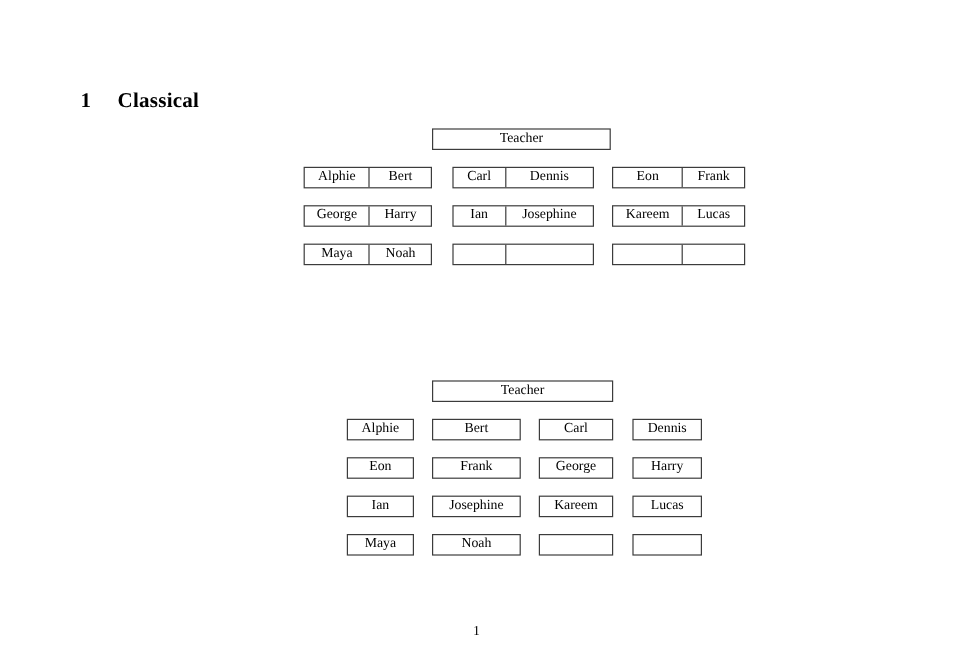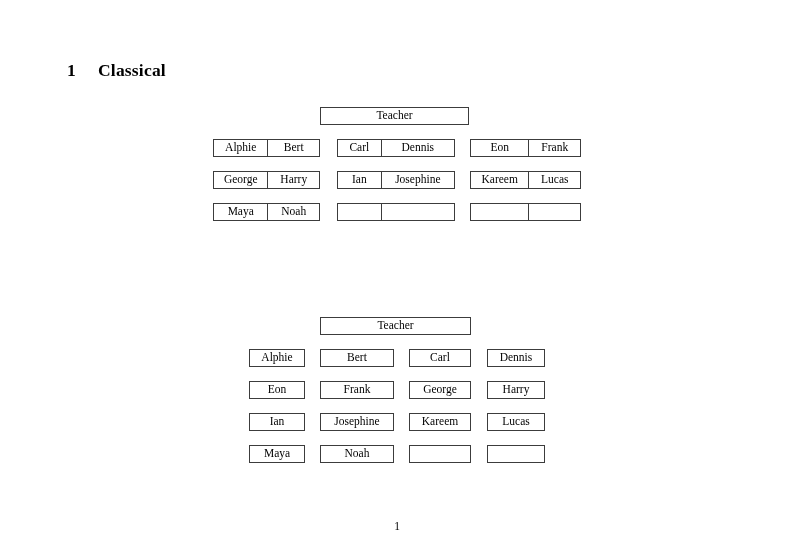--- a/index.html
+++ b/index.html
@@ -25,32 +25,33 @@
     position: absolute;
     font-weight: bold;
     font-size: 17.5px;
     letter-spacing: 0.2px;
     white-space: nowrap;
   }
   .section-heading .sec-num {
     display: inline-block;
     width: 31px;
   }
-  #heading-classical { left: 67px; top: 60px; }
+  #heading-classical { left: 67px; top: 73px; }
   #heading-distributed { left: 67px; top: 275px; }
 
   
   .box {
     position: absolute;
     box-sizing: border-box;
     border: 1px solid #3c3c3c;
     background: #ffffff;
     height: 18px;
     display: flex;
     align-items: stretch;
+    margin-left: 40px;
   }
   .cell {
     box-sizing: border-box;
     display: flex;
     align-items: center;
     justify-content: center;
     font-size: 11.5px;
     line-height: 1;
     white-space: nowrap;
     overflow: hidden;

